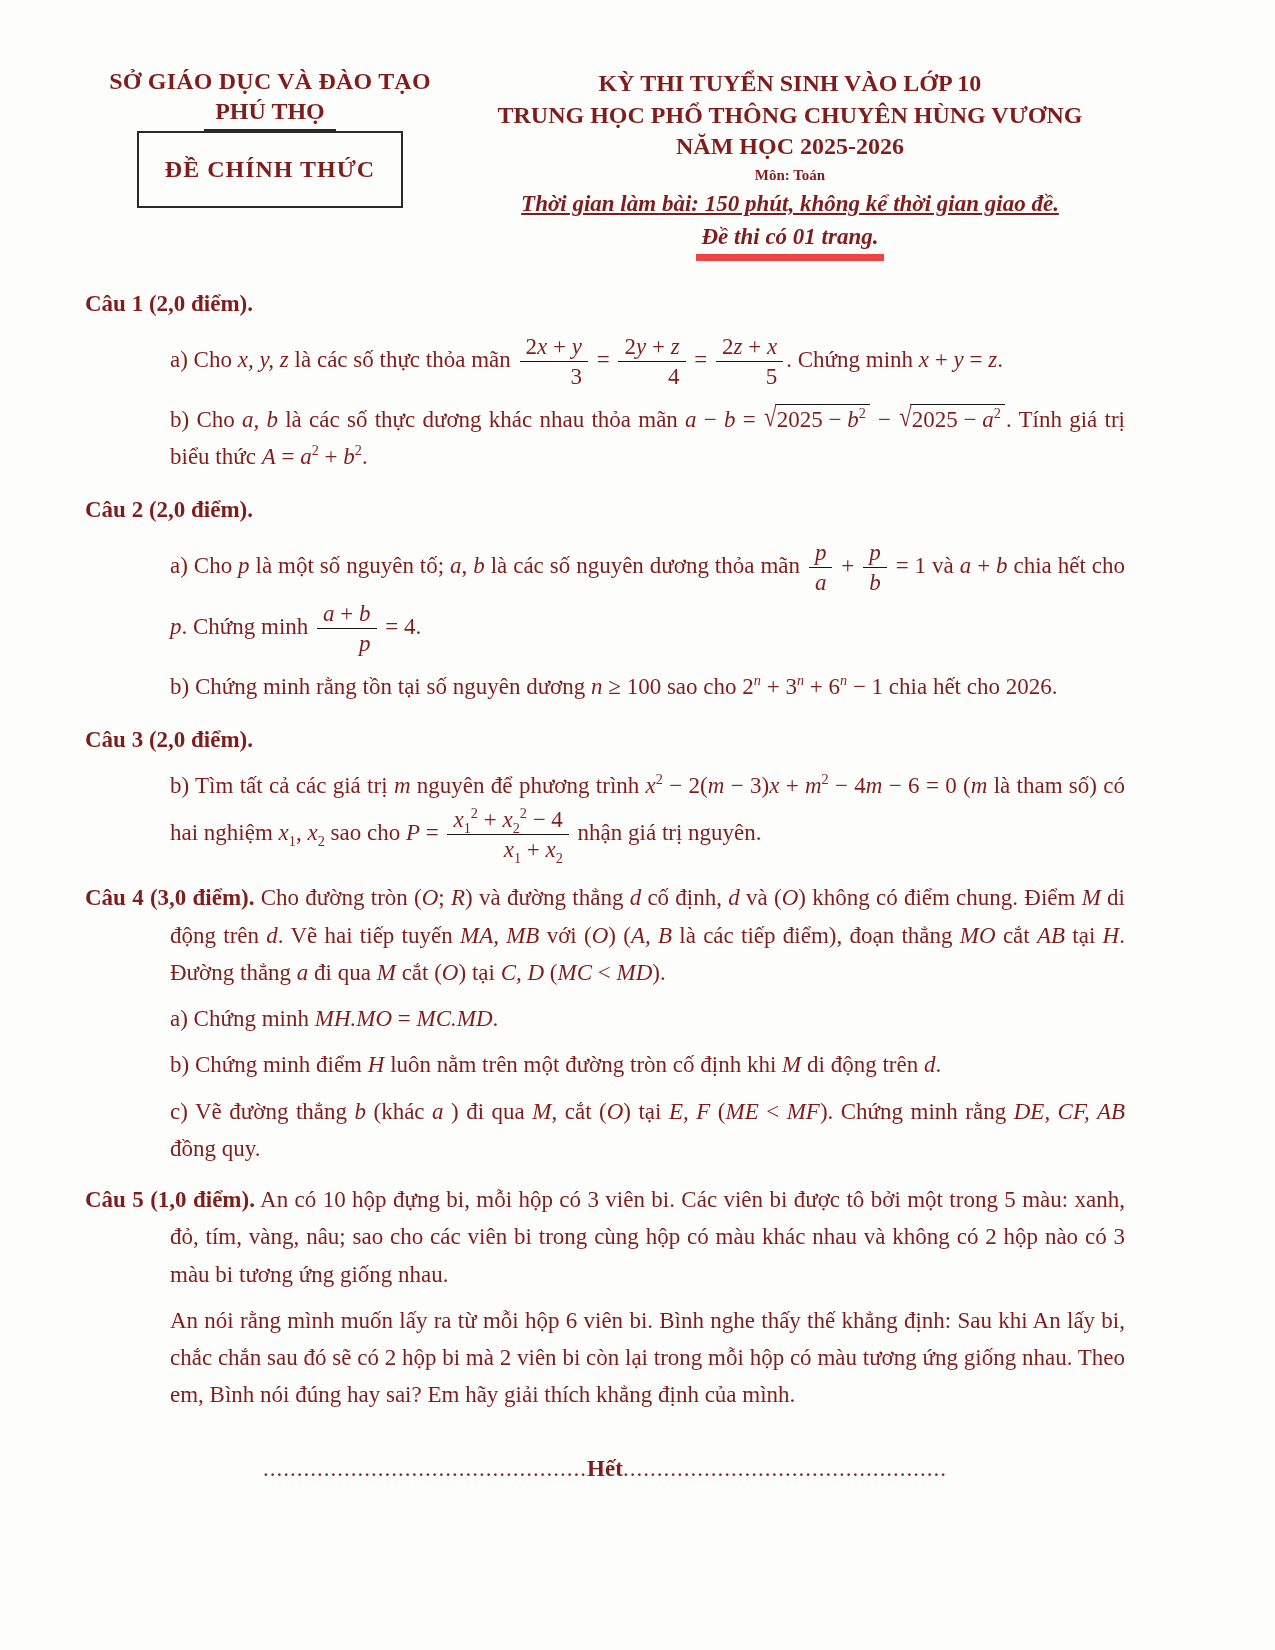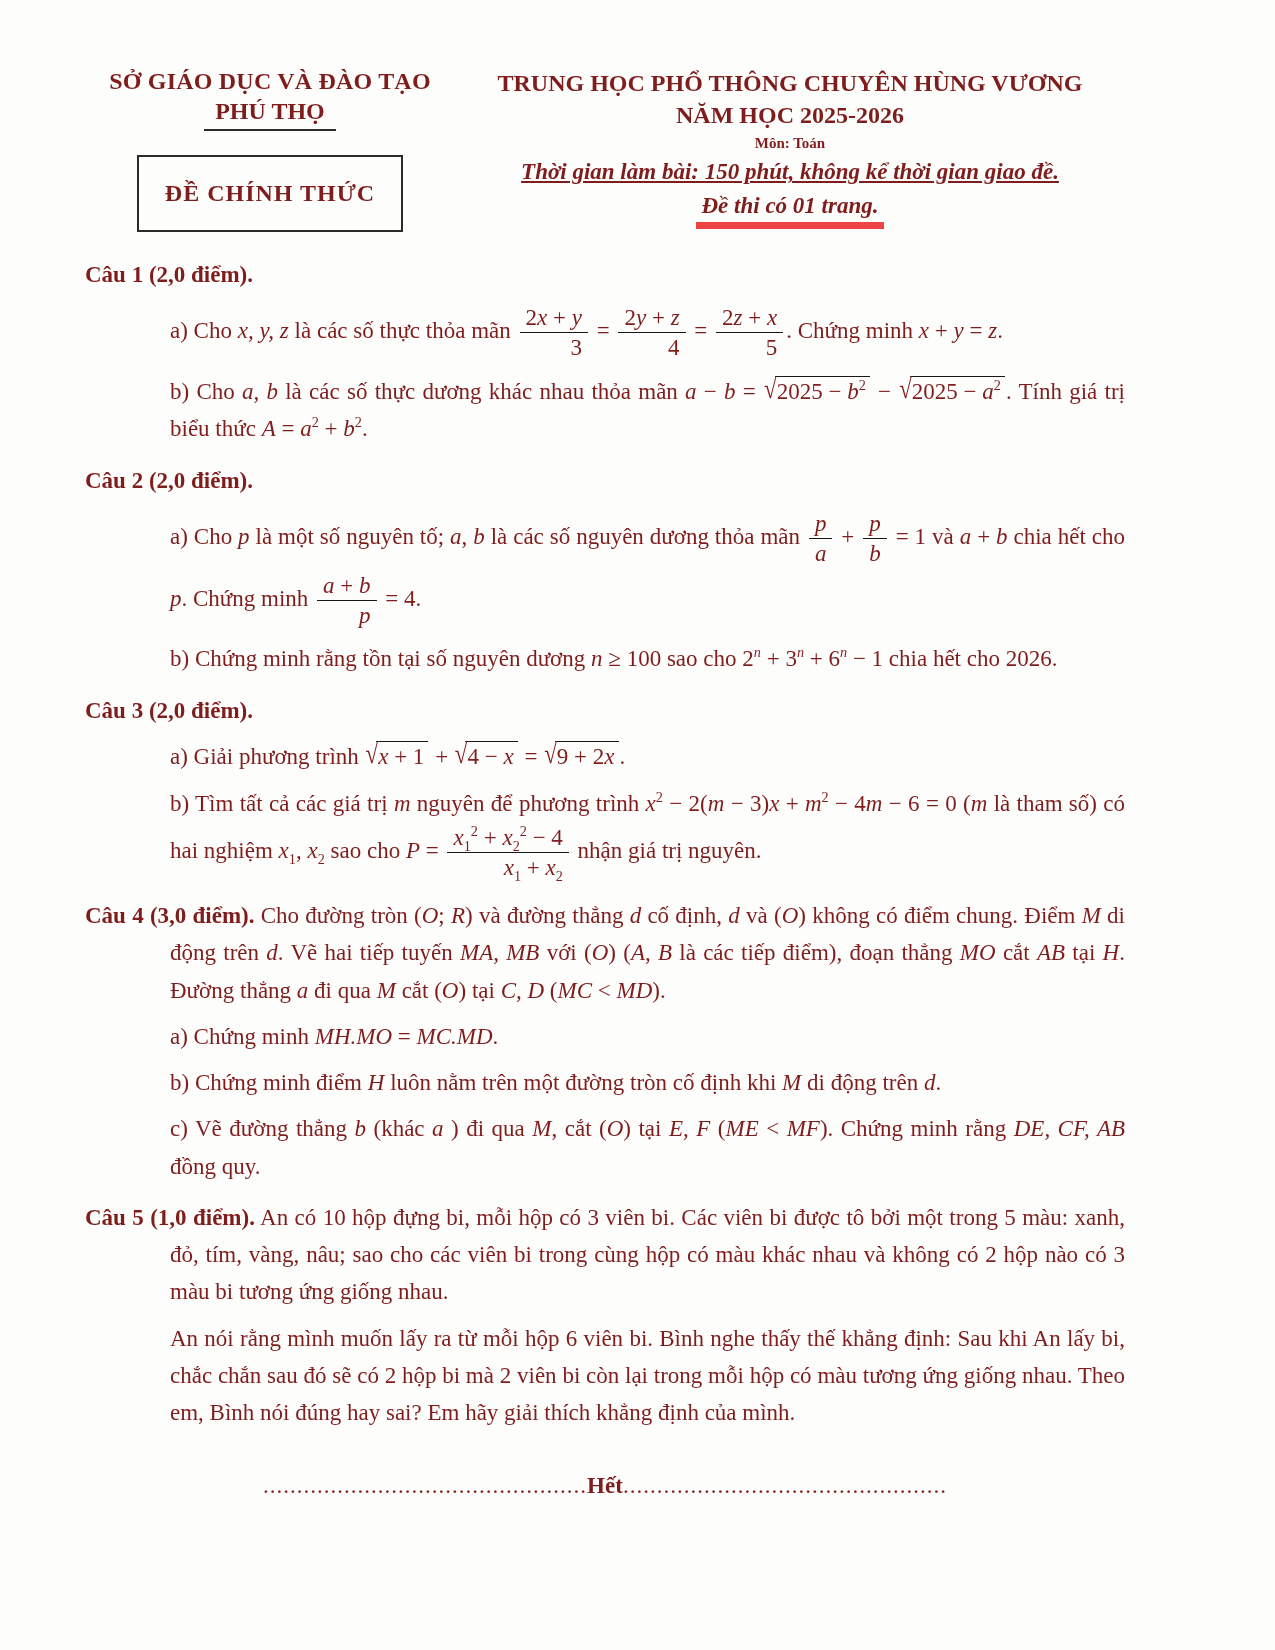--- a/index.html
+++ b/index.html
@@ -16,21 +16,21 @@
     overflow:hidden;
   }
   
   .header{display:flex;align-items:flex-start;}
   .header-left{width:370px;flex-shrink:0;text-align:center;}
   .dept-line{font-weight:700;font-size:24px;letter-spacing:.2px;}
   .prov-line{font-weight:700;font-size:24px;margin-top:3px;}
   .prov-underline{width:132px;border-bottom:2px solid #2a2a2a;margin:4px auto 0;}
   .official-box{
     display:inline-block;border:2px solid #2a2a2a;
-    padding:23px 26px;margin-top:24px;
+    padding:23px 26px;
     font-weight:700;font-size:24px;letter-spacing:1px;
   }
   .header-right{flex:1;text-align:center;line-height:1.32;}
   .exam-line-bold{font-weight:700;font-size:24px;}
   .subject-line{font-weight:700;font-size:15px;margin-top:3px;}
   .duration-line{font-style:italic;font-weight:700;font-size:23px;margin-top:3px;text-decoration:underline;}
   .pagecount-line{
     display:inline-block;font-style:italic;font-weight:700;font-size:23px;
     border-bottom:7px solid #ef4444;padding:0 6px 1px;margin-top:3px;
   }
@@ -65,39 +65,39 @@
   <div class="header">
     <div class="header-left">
       <div class="dept-line">SỞ GIÁO DỤC VÀ ĐÀO TẠO</div>
       <div class="prov-line">PHÚ THỌ</div>
       <div class="prov-underline"></div>
       <div>
         <span class="official-box">ĐỀ CHÍNH THỨC</span>
       </div>
     </div>
     <div class="header-right">
+      <div class="exam-line-bold">KỲ THI TUYỂN SINH VÀO LỚP 10</div>
       <div class="exam-line-bold">TRUNG HỌC PHỔ THÔNG CHUYÊN HÙNG VƯƠNG</div>
       <div class="exam-line-bold">NĂM HỌC 2025-2026</div>
       <div class="subject-line">Môn: Toán</div>
       <div class="duration-line">Thời gian làm bài: 150 phút, không kể thời gian giao đề.</div>
       <div>
         <span class="pagecount-line">Đề thi có 01 trang.</span>
       </div>
     </div>
   </div>
 
   <div class="exam-body">
       <p class="para p-heading"><span class="bold">Câu 1 (2,0 điểm).</span></p>
       <p class="para p-sub">a) Cho <span class="var">x, y, z</span> là các số thực thỏa mãn <span class="frac"><span class="num">2<span class="var">x</span> + <span class="var">y</span></span><span class="den">3</span></span> = <span class="frac"><span class="num">2<span class="var">y</span> + <span class="var">z</span></span><span class="den">4</span></span> = <span class="frac"><span class="num">2<span class="var">z</span> + <span class="var">x</span></span><span class="den">5</span></span>. Chứng minh <span class="var">x</span> + <span class="var">y</span> = <span class="var">z</span>.</p>
       <p class="para p-sub">b) Cho <span class="var">a, b</span> là các số thực dương khác nhau thỏa mãn <span class="var">a</span> − <span class="var">b</span> = <span class="sqrt"><span class="rsign">√</span><span class="rbody">2025 − <span class="var">b</span><sup>2</sup></span></span> − <span class="sqrt"><span class="rsign">√</span><span class="rbody">2025 − <span class="var">a</span><sup>2</sup></span></span>. Tính giá trị biểu thức <span class="var">A</span> = <span class="var">a</span><sup>2</sup> + <span class="var">b</span><sup>2</sup>.</p>
       <p class="para p-heading"><span class="bold">Câu 2 (2,0 điểm).</span></p>
       <p class="para p-sub">a) Cho <span class="var">p</span> là một số nguyên tố; <span class="var">a</span>, <span class="var">b</span> là các số nguyên dương thỏa mãn <span class="frac"><span class="num"><span class="var">p</span></span><span class="den"><span class="var">a</span></span></span> + <span class="frac"><span class="num"><span class="var">p</span></span><span class="den"><span class="var">b</span></span></span> = 1 và <span class="var">a</span> + <span class="var">b</span> chia hết cho <span class="var">p</span>. Chứng minh <span class="frac"><span class="num"><span class="var">a</span> + <span class="var">b</span></span><span class="den"><span class="var">p</span></span></span> = 4.</p>
       <p class="para p-sub">b) Chứng minh rằng tồn tại số nguyên dương <span class="var">n</span> ≥ 100 sao cho 2<sup><span class="var">n</span></sup> + 3<sup><span class="var">n</span></sup> + 6<sup><span class="var">n</span></sup> − 1 chia hết cho 2026.</p>
       <p class="para p-heading"><span class="bold">Câu 3 (2,0 điểm).</span></p>
-      <p class="para p-sub">a) Giải phương trình <span class="sqrt"><span class="rsign">√</span><span class="rbody"><span class="var">x</span> + 1</span></span> + <span class="sqrt"><span class="rsign">√</span><span class="rbody">4 − <span class="var">x</span></span></span> = <span class="sqrt"><span class="rsign">√</span><span class="rbody">9 + 2<span class="var">x</span></span></span>.</p>
       <p class="para p-sub">b) Tìm tất cả các giá trị <span class="var">m</span> nguyên để phương trình <span class="var">x</span><sup>2</sup> − 2(<span class="var">m</span> − 3)<span class="var">x</span> + <span class="var">m</span><sup>2</sup> − 4<span class="var">m</span> − 6 = 0 (<span class="var">m</span> là tham số) có hai nghiệm <span class="var">x</span><sub>1</sub>, <span class="var">x</span><sub>2</sub> sao cho <span class="var">P</span> = <span class="frac"><span class="num"><span class="var">x</span><sub>1</sub><sup>2</sup> + <span class="var">x</span><sub>2</sub><sup>2</sup> − 4</span><span class="den"><span class="var">x</span><sub>1</sub> + <span class="var">x</span><sub>2</sub></span></span> nhận giá trị nguyên.</p>
       <p class="para p-hang"><span class="bold">Câu 4 (3,0 điểm).</span> Cho đường tròn (<span class="var">O</span>; <span class="var">R</span>) và đường thẳng <span class="var">d</span> cố định, <span class="var">d</span> và (<span class="var">O</span>) không có điểm chung. Điểm <span class="var">M</span> di động trên <span class="var">d</span>. Vẽ hai tiếp tuyến <span class="var">MA, MB</span> với (<span class="var">O</span>) (<span class="var">A, B</span> là các tiếp điểm), đoạn thẳng <span class="var">MO</span> cắt <span class="var">AB</span> tại <span class="var">H</span>. Đường thẳng <span class="var">a</span> đi qua <span class="var">M</span> cắt (<span class="var">O</span>) tại <span class="var">C, D</span> (<span class="var">MC</span> &lt; <span class="var">MD</span>).</p>
       <p class="para p-sub">a) Chứng minh <span class="var">MH.MO</span> = <span class="var">MC.MD</span>.</p>
       <p class="para p-sub">b) Chứng minh điểm <span class="var">H</span> luôn nằm trên một đường tròn cố định khi <span class="var">M</span> di động trên <span class="var">d</span>.</p>
       <p class="para p-sub">c) Vẽ đường thẳng <span class="var">b</span> (khác <span class="var">a</span> ) đi qua <span class="var">M</span>, cắt (<span class="var">O</span>) tại <span class="var">E, F</span> (<span class="var">ME</span> &lt; <span class="var">MF</span>). Chứng minh rằng <span class="var">DE, CF, AB</span> đồng quy.</p>
       <p class="para p-hang"><span class="bold">Câu 5 (1,0 điểm).</span> An có 10 hộp đựng bi, mỗi hộp có 3 viên bi. Các viên bi được tô bởi một trong 5 màu: xanh, đỏ, tím, vàng, nâu; sao cho các viên bi trong cùng hộp có màu khác nhau và không có 2 hộp nào có 3 màu bi tương ứng giống nhau.</p>
       <p class="para p-sub">An nói rằng mình muốn lấy ra từ mỗi hộp 6 viên bi. Bình nghe thấy thế khẳng định: Sau khi An lấy bi, chắc chắn sau đó sẽ có 2 hộp bi mà 2 viên bi còn lại trong mỗi hộp có màu tương ứng giống nhau. Theo em, Bình nói đúng hay sai? Em hãy giải thích khẳng định của mình.</p>
     </div>
 
   <div class="footer">

